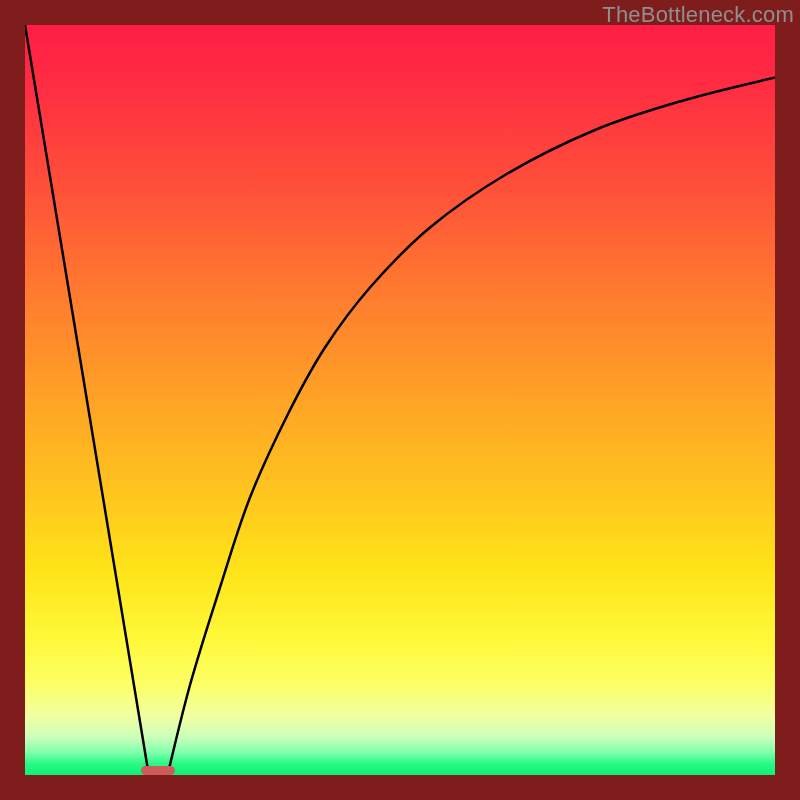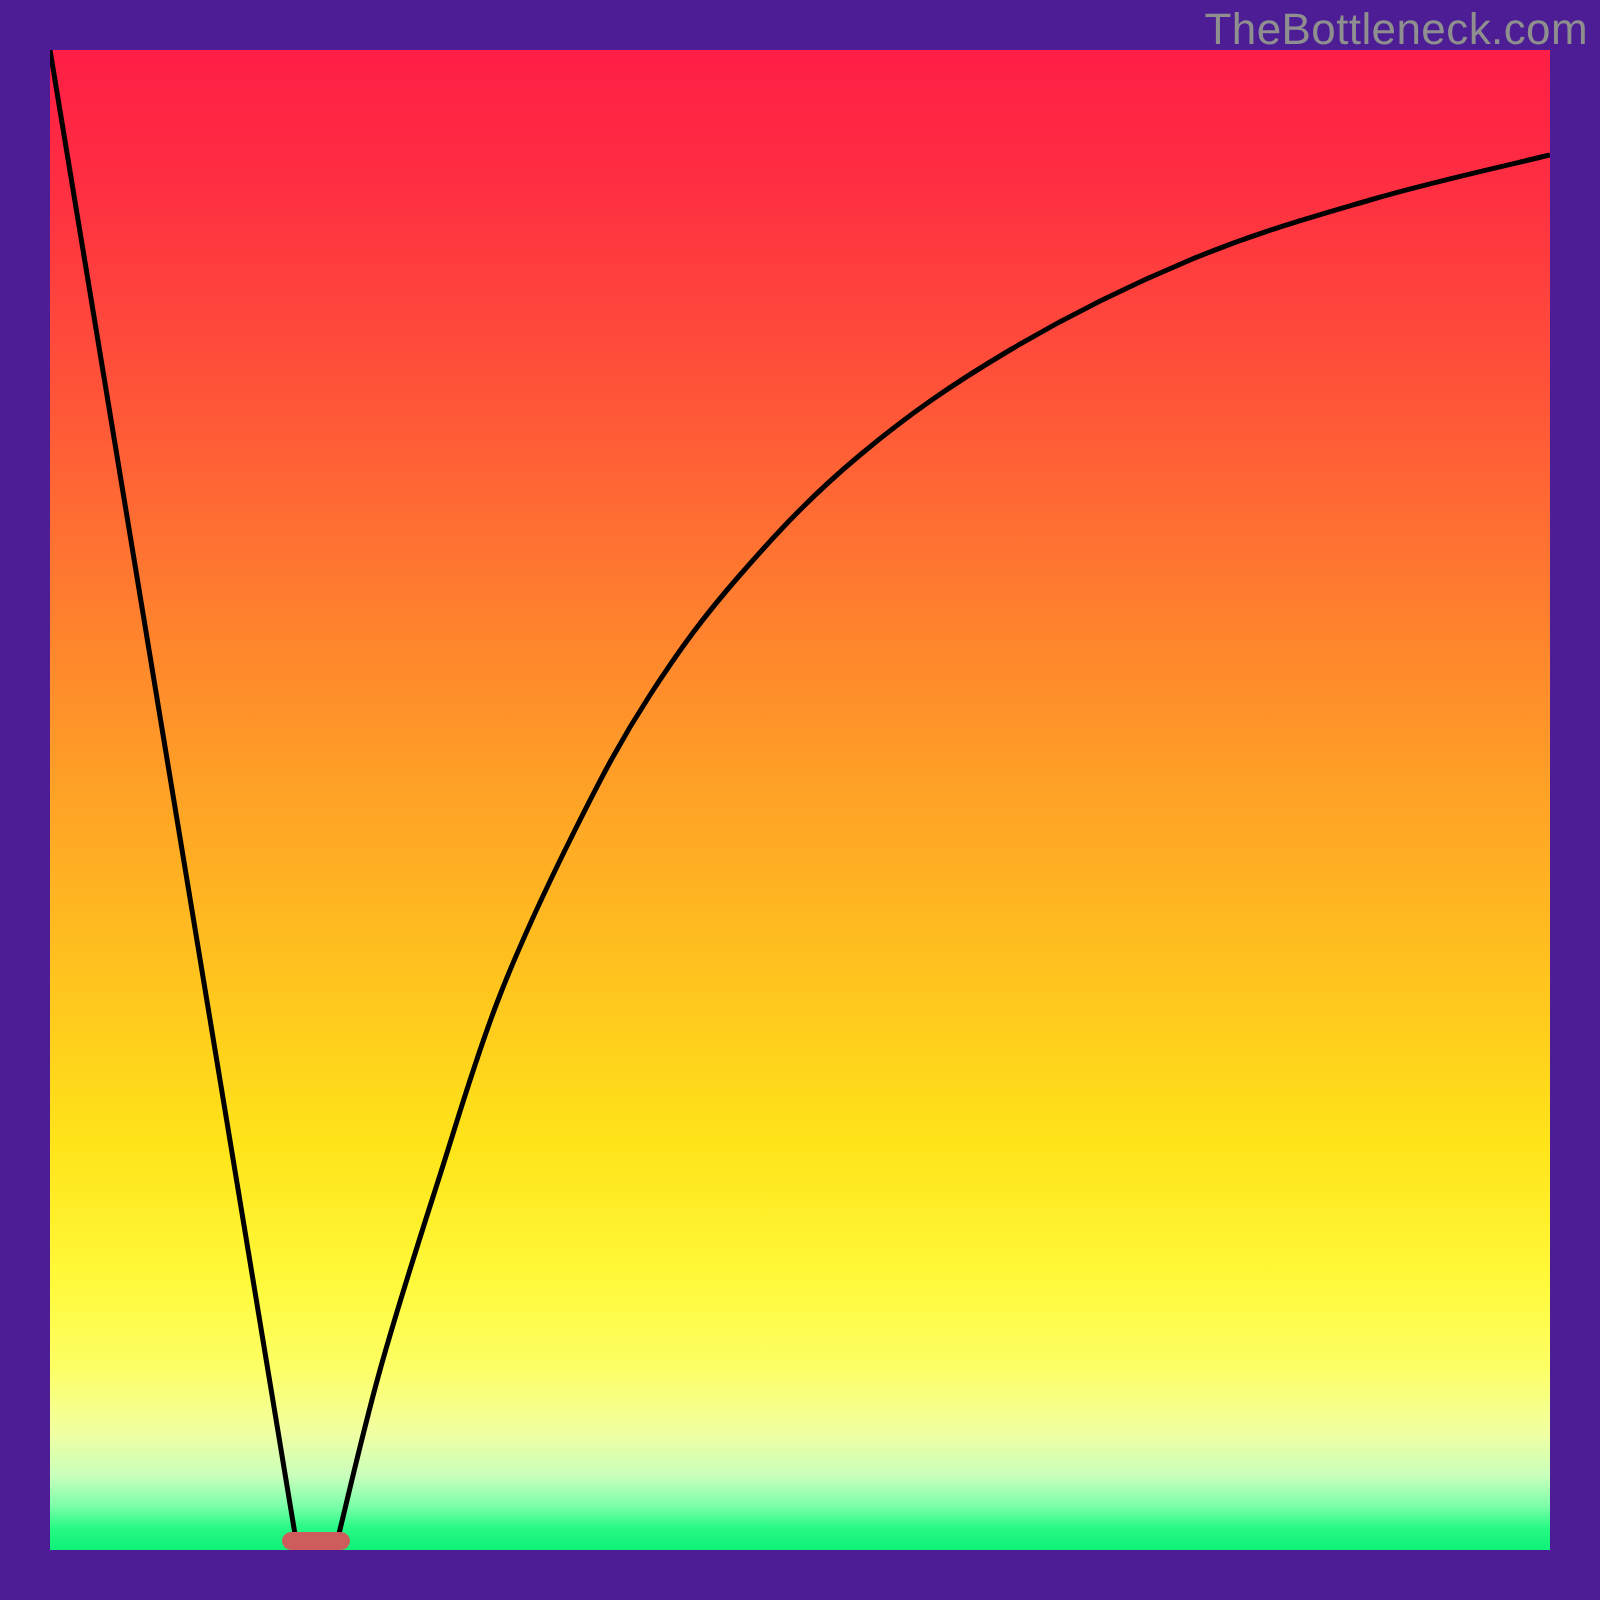--- a/index.html
+++ b/index.html
@@ -8,21 +8,21 @@
     width: 800px;
     height: 800px;
     background: #000;
     overflow: hidden;
     font-family: Arial, "Helvetica Neue", Helvetica, sans-serif;
   }
   .frame {
     position: relative;
     width: 800px;
     height: 800px;
-    background: #4c1d95;
+    background: #7f1d1d;
   }
   .plot-area {
     position: absolute;
     left: 25px;
     top: 25px;
     width: 750px;
     height: 750px;
     background: linear-gradient(
       to bottom,
       #ff1e46 0%,

